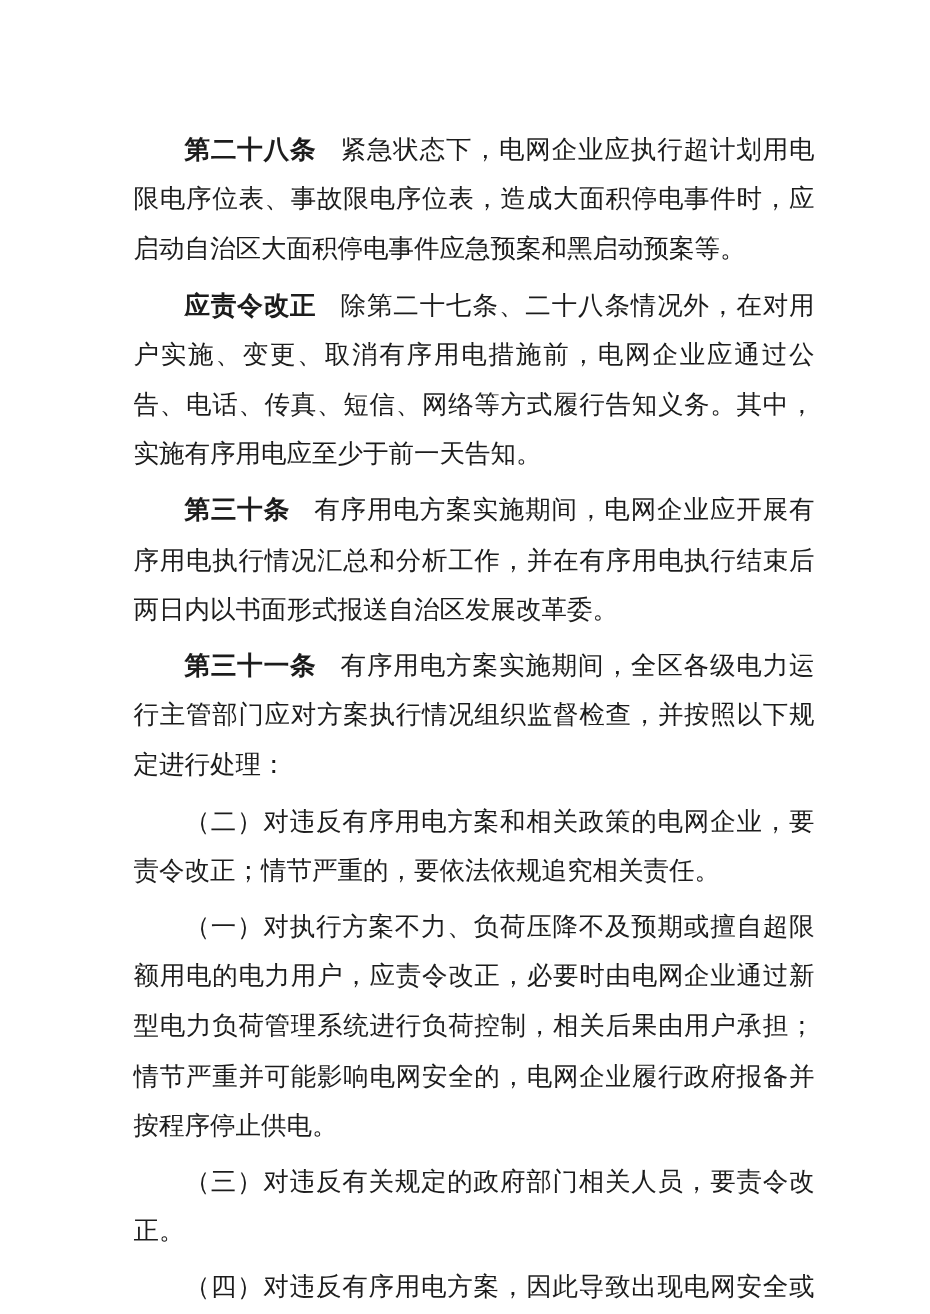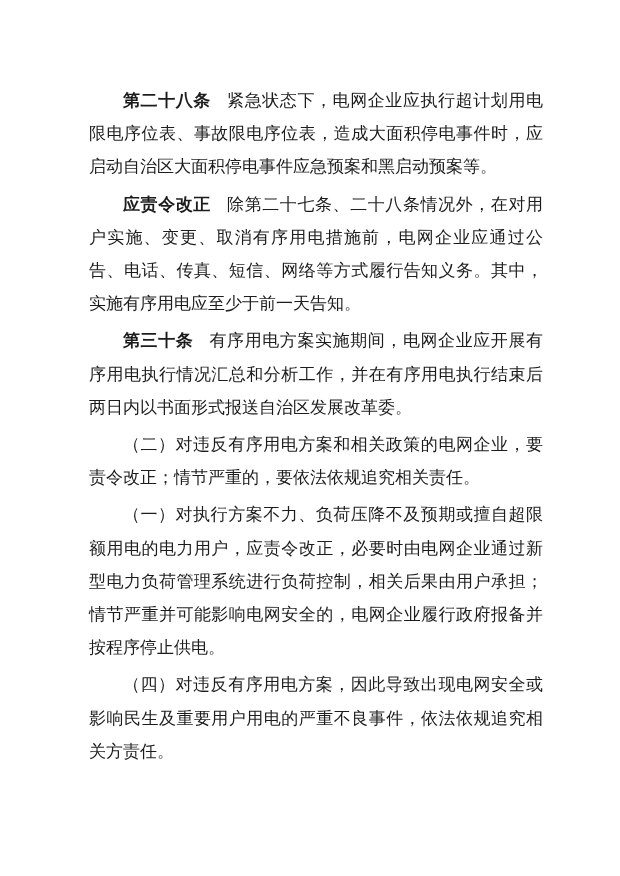--- a/index.html
+++ b/index.html
@@ -45,22 +45,24 @@
 
 <div class="page">
   <div class="text-block">
 
     <p class="para"><span class="article-heading">第二十八条</span><span>紧急状态下，电网企业应执行超计划用电限电序位表、事故限电序位表，造成大面积停电事件时，应启动自治区大面积停电事件应急预案和黑启动预案等。</span></p>
 
     <p class="para"><span class="article-heading">应责令改正</span><span>除第二十七条、二十八条情况外，在对用户实施、变更、取消有序用电措施前，电网企业应通过公告、电话、传真、短信、网络等方式履行告知义务。其中，实施有序用电应至少于前一天告知。</span></p>
 
     <p class="para"><span class="article-heading">第三十条</span><span>有序用电方案实施期间，电网企业应开展有序用电执行情况汇总和分析工作，并在有序用电执行结束后两日内以书面形式报送自治区发展改革委。</span></p>
 
+    <p class="para"><span class="article-heading">第三十一条</span><span>有序用电方案实施期间，全区各级电力运行主管部门应对方案执行情况组织监督检查，并按照以下规定进行处理：</span></p>
 
     <p class="para"><span class="article-heading"></span><span>（二）对违反有序用电方案和相关政策的电网企业，要责令改正；情节严重的，要依法依规追究相关责任。</span></p>
 
     <p class="para"><span class="article-heading"></span><span>（一）对执行方案不力、负荷压降不及预期或擅自超限额用电的电力用户，应责令改正，必要时由电网企业通过新型电力负荷管理系统进行负荷控制，相关后果由用户承担；情节严重并可能影响电网安全的，电网企业履行政府报备并按程序停止供电。</span></p>
 
+    <p class="para"><span class="article-heading"></span><span>（三）对违反有关规定的政府部门相关人员，要责令改正。</span></p>
 
     <p class="para"><span class="article-heading"></span><span>（四）对违反有序用电方案，因此导致出现电网安全或影响民生及重要用户用电的严重不良事件，依法依规追究相关方责任。</span></p>
 
   </div>
 </div>
 
 </body></html>

